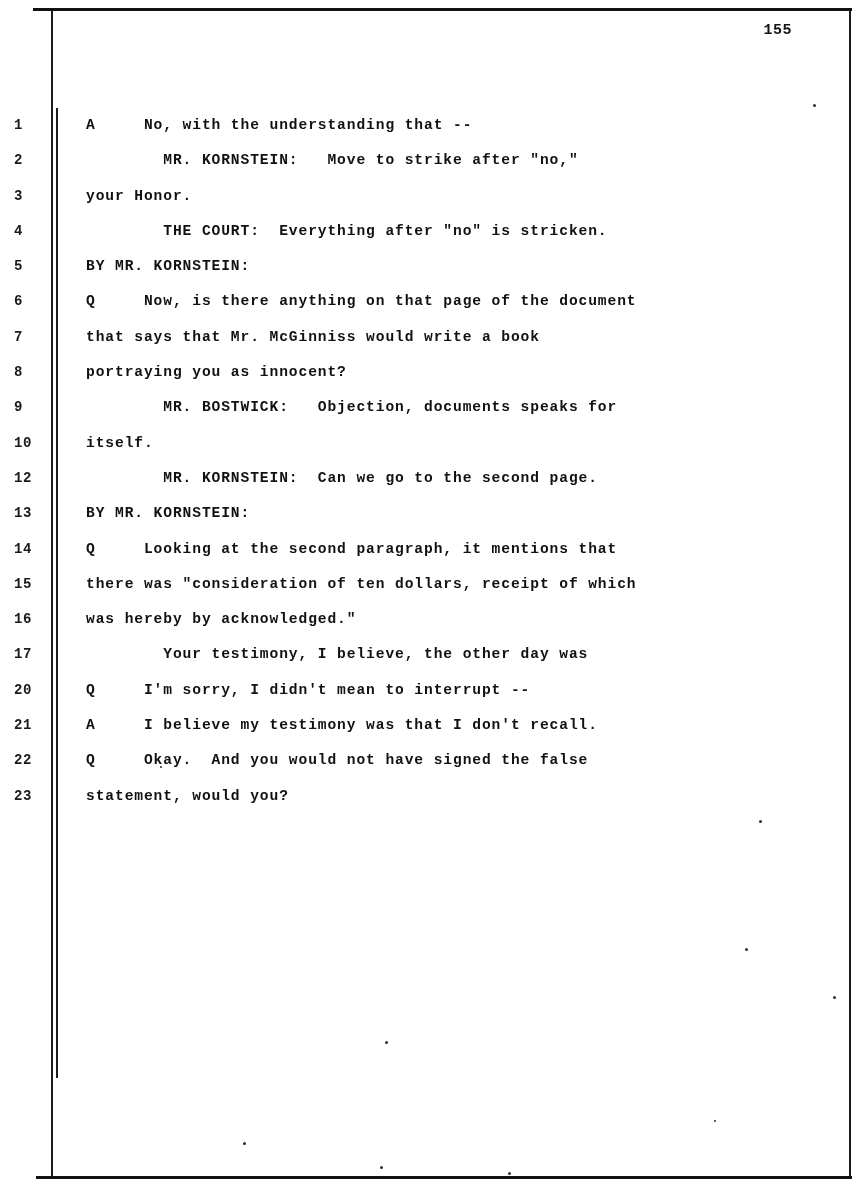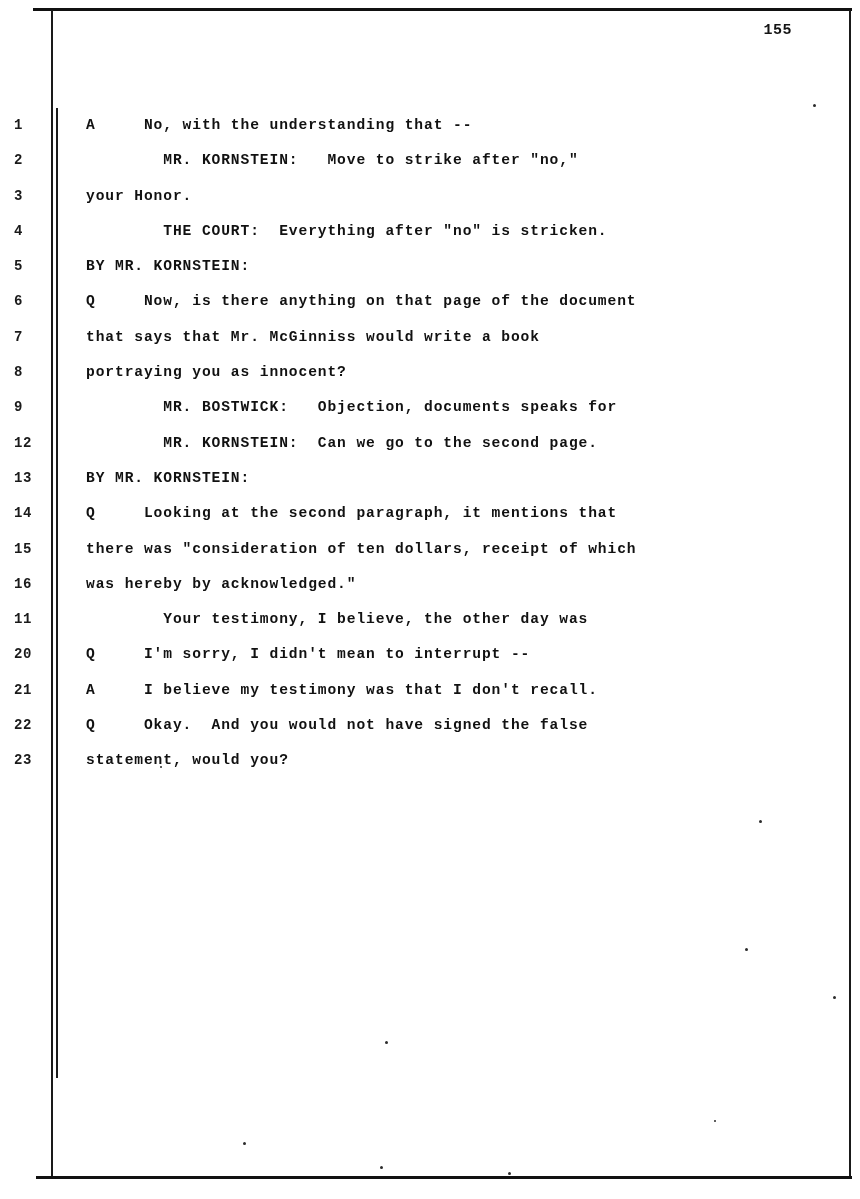--- a/index.html
+++ b/index.html
@@ -162,41 +162,45 @@
       </div>
       <div class="tline">
         <span class="lineno">8</span>
         <span class="ltext">portraying you as innocent?</span>
       </div>
       <div class="tline">
         <span class="lineno">9</span>
         <span class="ltext">        MR. BOSTWICK:   Objection, documents speaks for</span>
       </div>
       <div class="tline">
+        <span class="lineno">10</span>
+        <span class="ltext">itself.</span>
+      </div>
+      <div class="tline">
         <span class="lineno">12</span>
         <span class="ltext">        MR. KORNSTEIN:  Can we go to the second page.</span>
       </div>
       <div class="tline">
         <span class="lineno">13</span>
         <span class="ltext">BY MR. KORNSTEIN:</span>
       </div>
       <div class="tline">
         <span class="lineno">14</span>
         <span class="ltext">Q     Looking at the second paragraph, it mentions that</span>
       </div>
       <div class="tline">
         <span class="lineno">15</span>
         <span class="ltext">there was "consideration of ten dollars, receipt of which</span>
       </div>
       <div class="tline">
         <span class="lineno">16</span>
         <span class="ltext">was hereby by acknowledged."</span>
       </div>
       <div class="tline">
-        <span class="lineno">11</span>
+        <span class="lineno">17</span>
         <span class="ltext">        Your testimony, I believe, the other day was</span>
       </div>
       <div class="tline">
         <span class="lineno">20</span>
         <span class="ltext">Q     I'm sorry, I didn't mean to interrupt --</span>
       </div>
       <div class="tline">
         <span class="lineno">21</span>
         <span class="ltext">A     I believe my testimony was that I don't recall.</span>
       </div>

